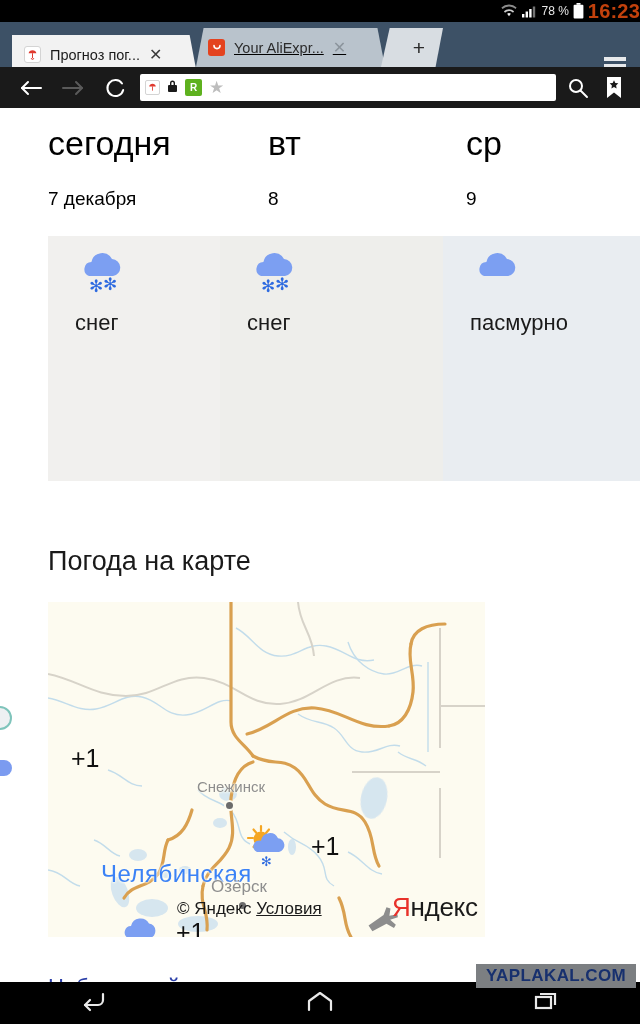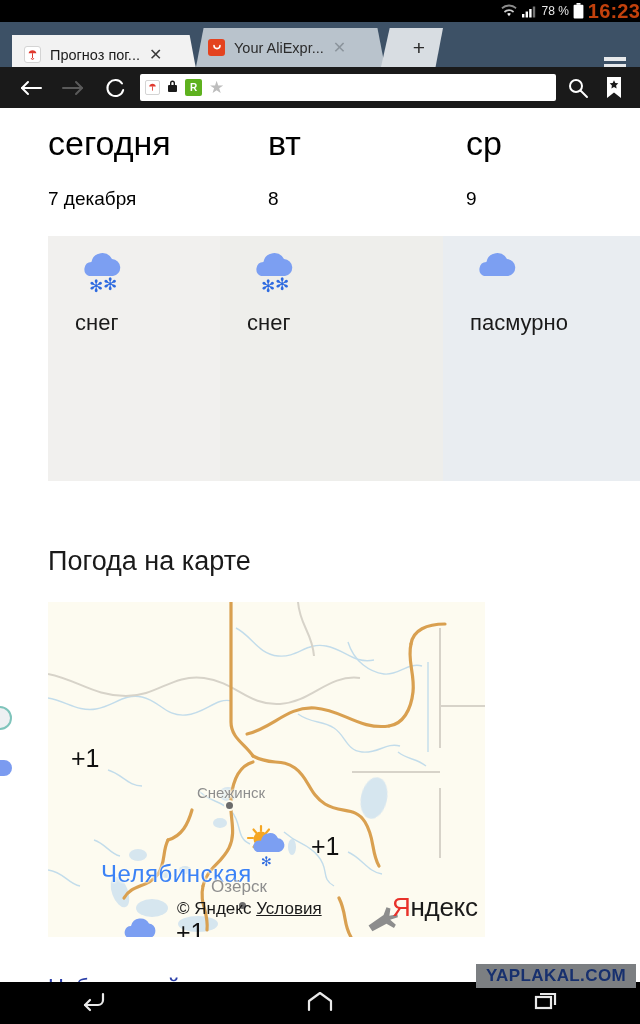--- a/index.html
+++ b/index.html
@@ -175,21 +175,21 @@
       <svg width="13" height="13" viewBox="0 0 13 13">
         <path d="M6.5 2.2c-2 0-3.6 1.3-3.9 3h7.8c-.3-1.7-1.9-3-3.9-3z" fill="#e03a2f"></path>
         <rect x="6" y="5.2" width="1" height="5" fill="#e03a2f"></rect>
         <path d="M5.3 10.2a1.2 1.2 0 002.4 0" stroke="#e03a2f" stroke-width="1" fill="none"></path>
       </svg>
     </span>
     <span class="tab-title">Прогноз пог...</span>
     <span class="tab-close">✕</span>
   </div>
 
-  <div class="tab tab-inactive" style="left:196px;width:189px;">
+  <div class="tab tab-inactive" style="left:196px;width:189px;text-decoration:underline;">
     <span class="skew"></span>
     <span class="favicon fav-ali">
       <svg width="12" height="12" viewBox="0 0 12 12">
         <path d="M3 3.6a3 3 0 006 0" stroke="#fff" stroke-width="1.6" fill="none" stroke-linecap="round"></path>
       </svg>
     </span>
     <span class="tab-title">Your AliExpr...</span>
     <span class="tab-close">✕</span>
   </div>
 
@@ -394,21 +394,21 @@
         <path d="M120 238c14-4 20-16 24-30"></path>
       </g>
 
       <g fill="#8d8d8d" transform="translate(318,318) rotate(-25)">
         <path d="M0 6l18-3 6-6 3 3-4 6 8 2-1 3-8-1 3 7-3 2-5-7-16 1z"></path>
       </g>
     </svg>
 
     <span class="mlabel mlabel-big" style="left:53px; top:258px;">Челябинская</span>
 
-    <span class="mlabel" style="left:149px; top:176px;margin-top:6px;">Снежинск</span>
+    <span class="mlabel" style="left:149px; top:176px;">Снежинск</span>
     <span class="mdot" style="left:176px; top:198px;"></span>
 
     <span class="mlabel" style="left:163px; top:275px; font-size:17px;">Озёрск</span>
     <span class="mdot" style="left:189px; top:298px;"></span>
 
     <span class="mtemp" style="left:23px; top:144px;">+1</span>
 
     <span style="position:absolute; left:197px; top:222px;">
       <svg width="48" height="44" viewBox="0 0 48 44">
         <g stroke="#f5a623" stroke-width="2.2" stroke-linecap="round">

